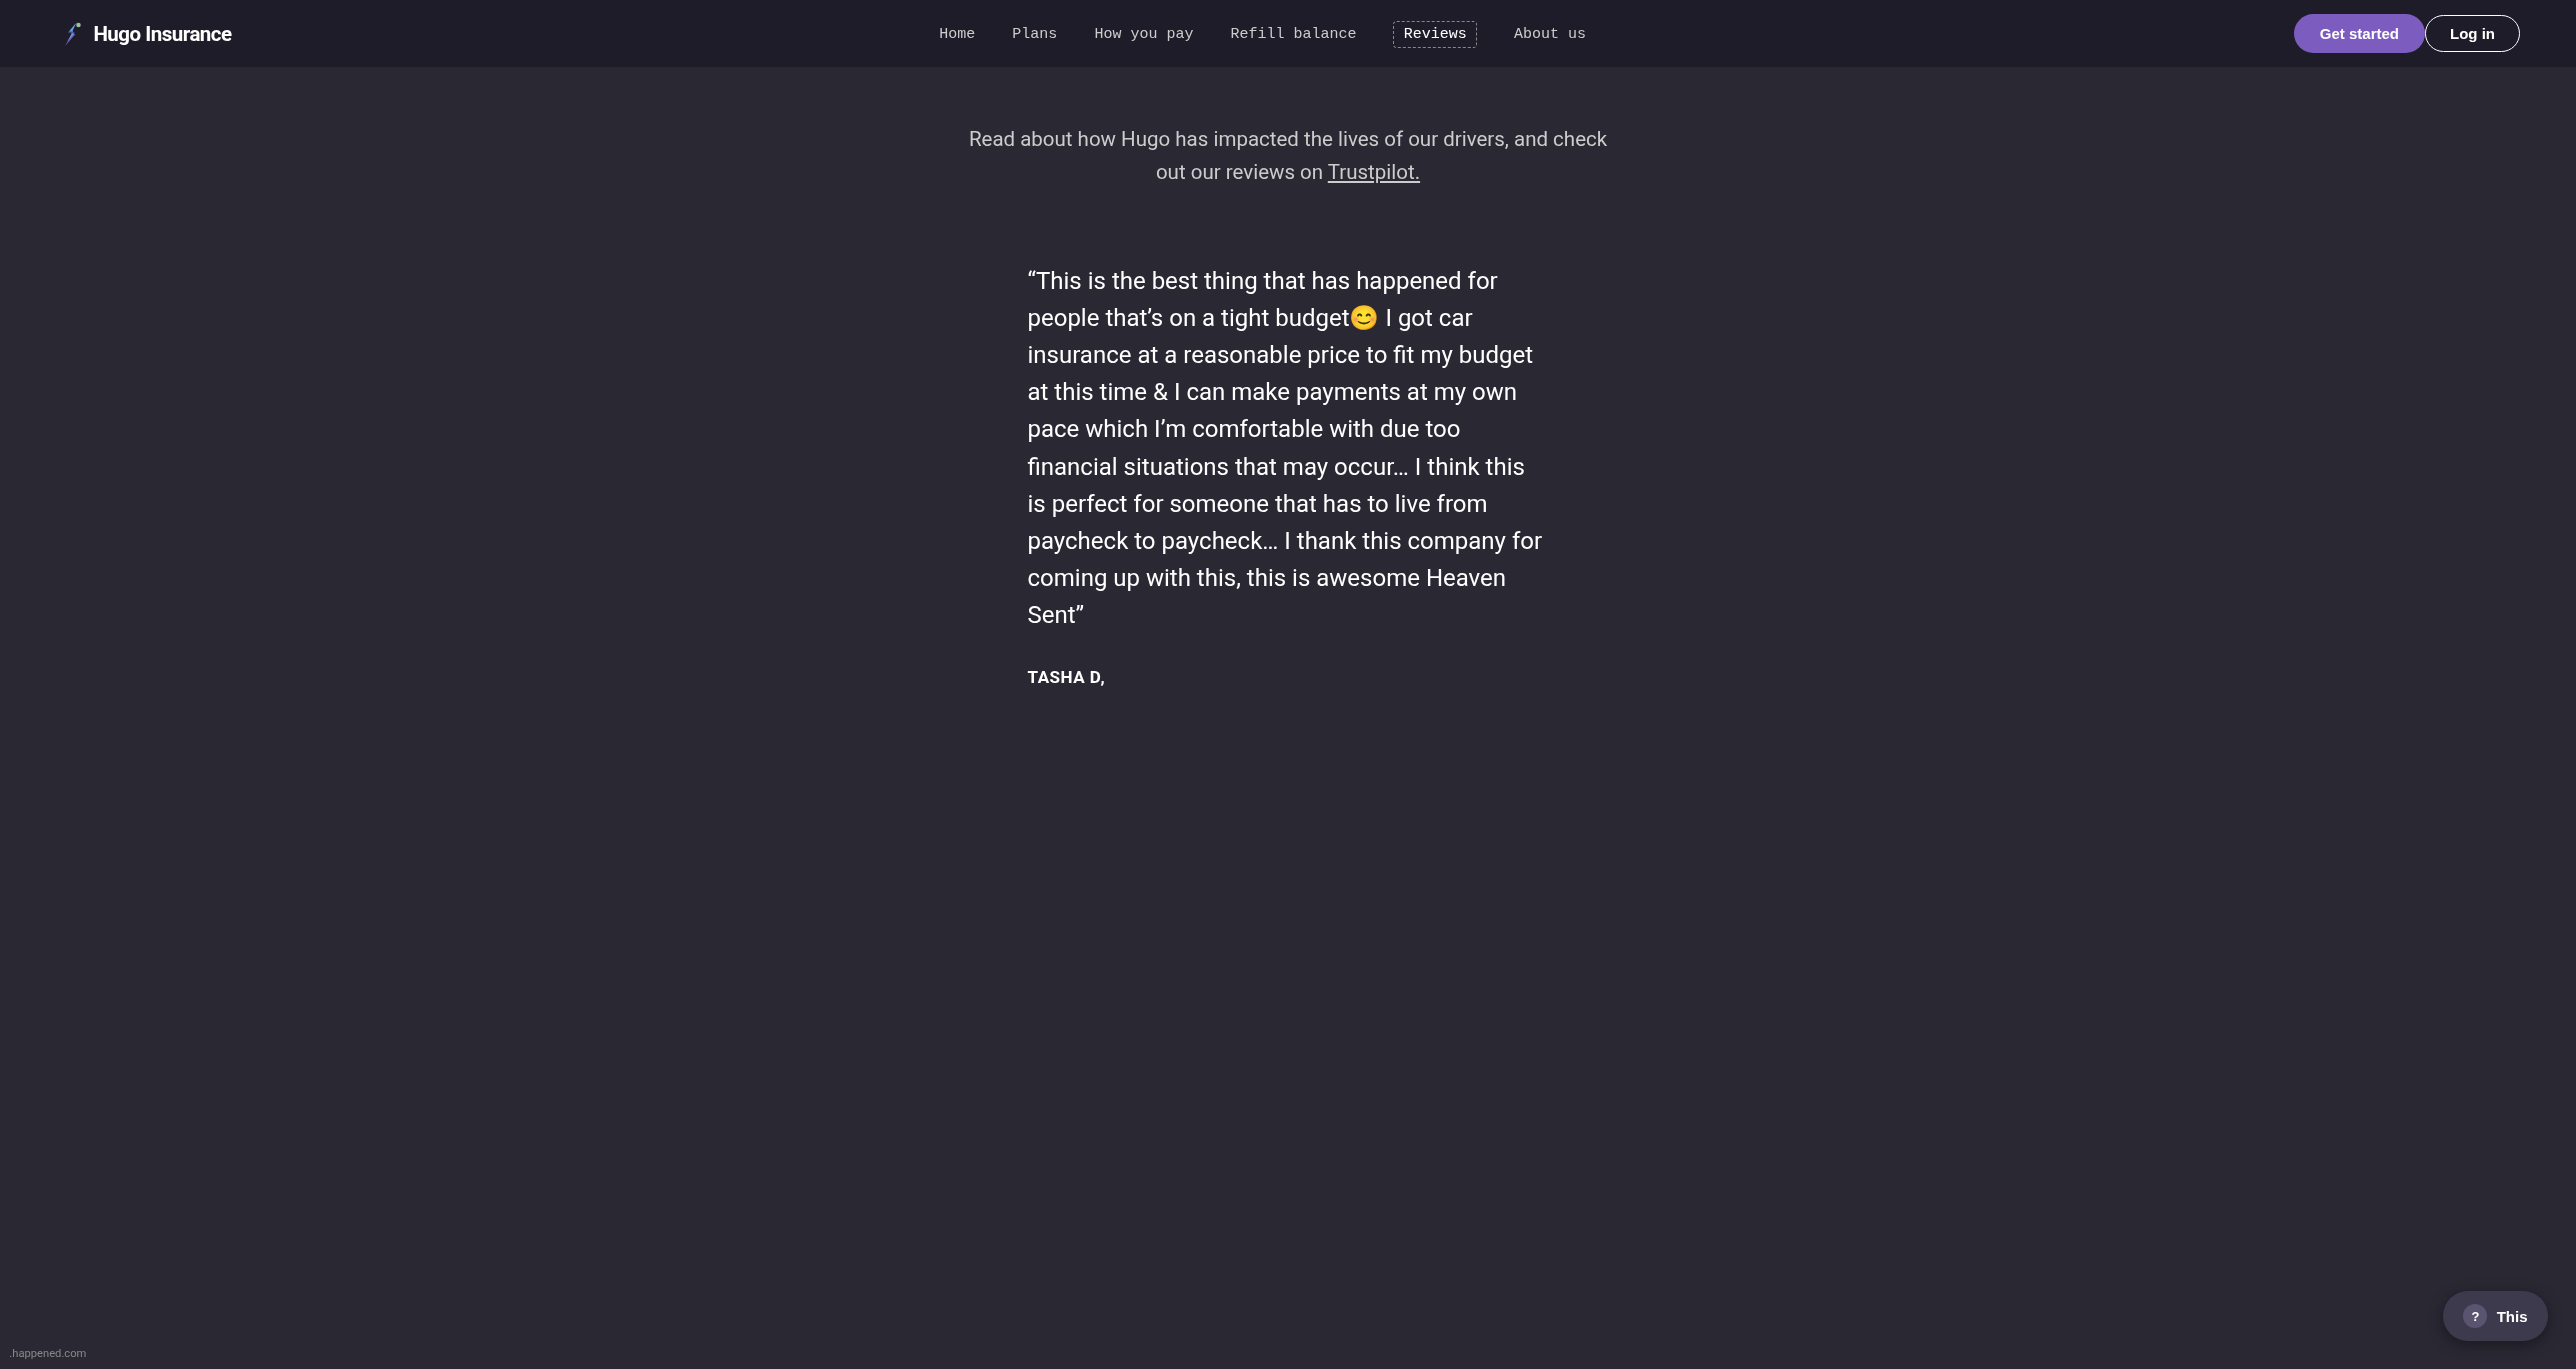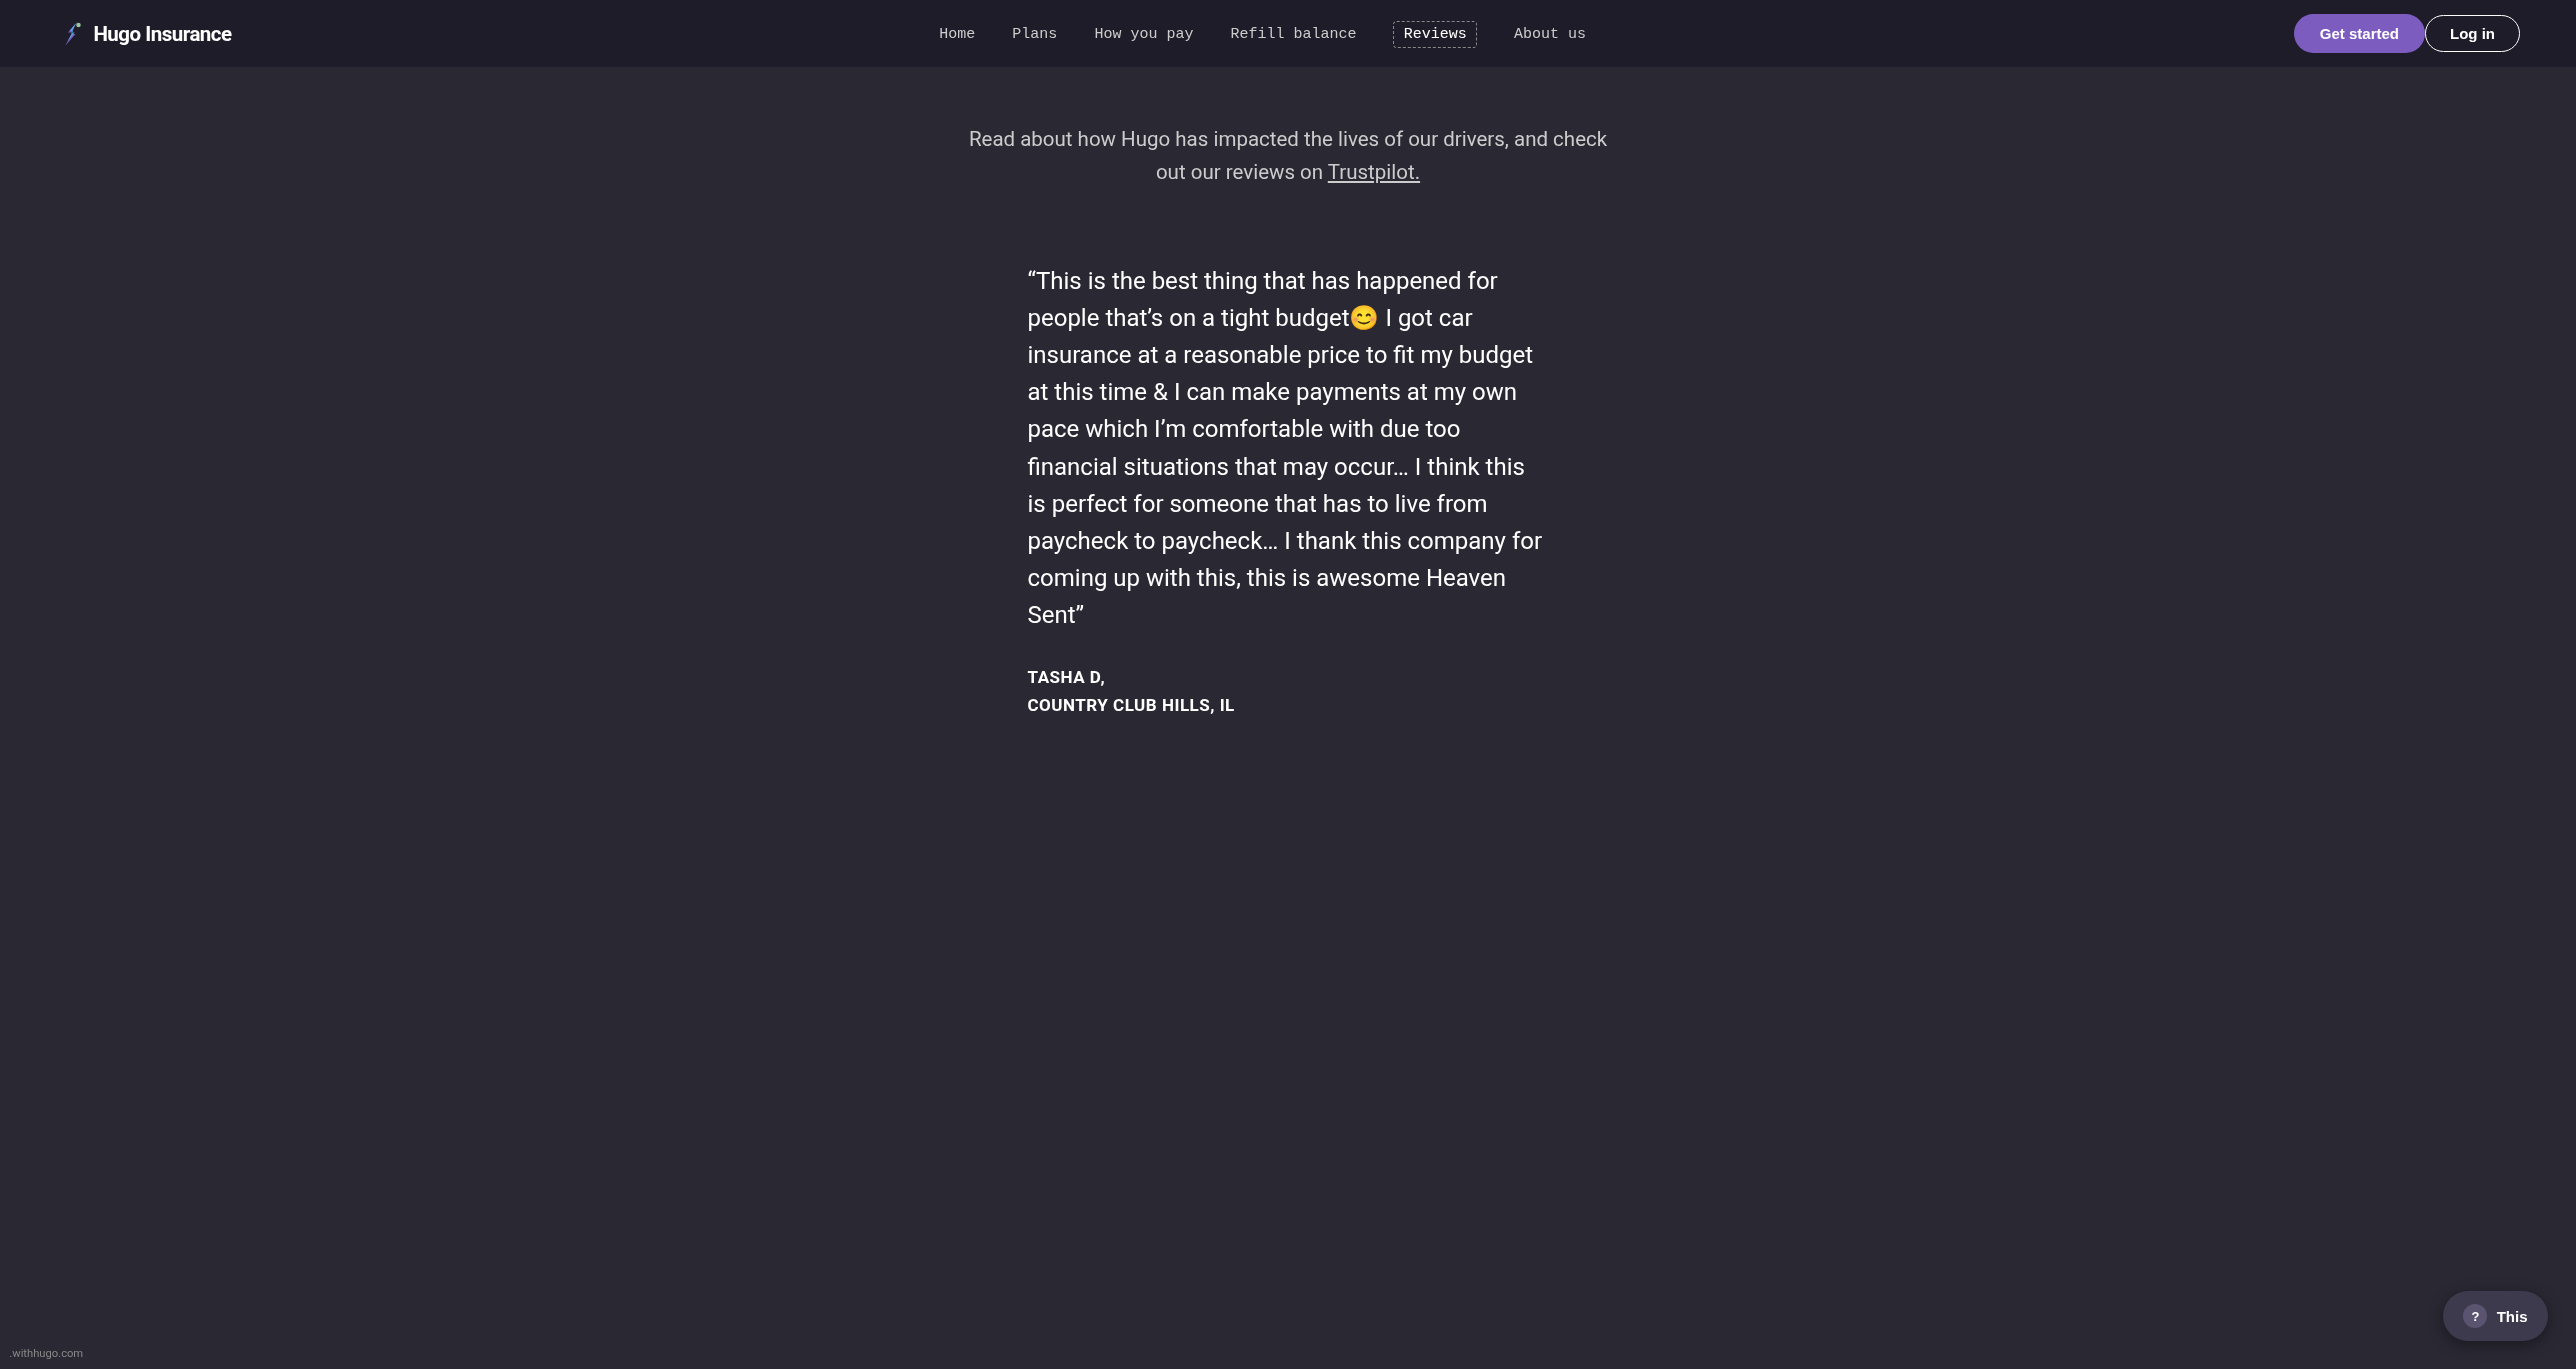--- a/index.html
+++ b/index.html
@@ -241,24 +241,23 @@
 <main class="main-content">
 
   <p class="section-subtitle">
     <span>Read about how Hugo has impacted the lives of our drivers, and check out our reviews on </span><a class="trustpilot-link" href="#">Trustpilot.</a>
   </p>
 
   <div class="review-container">
     <p class="review-text">“This is the best thing that has happened for people that’s on a tight budget😊 I got car insurance at a reasonable price to fit my budget at this time &amp; I can make payments at my own pace which I’m comfortable with due too financial situations that may occur… I think this is perfect for someone that has to live from paycheck to paycheck… I thank this company for coming up with this, this is awesome Heaven Sent”</p>
     <div>
       <p class="reviewer-name">TASHA D,</p>
-      <p class="reviewer-location">COUNTRY CLUB HILLS, IL</p>
     </div>
   </div>
 </main>
 
 <button class="help-btn">
   <span class="help-icon-circle">?</span>
   <span>This</span>
 </button>
 
-<div class="footer-url">.withhugo.com</div>
+<div class="footer-url">.happened.com</div>
 
 
 </body></html>

